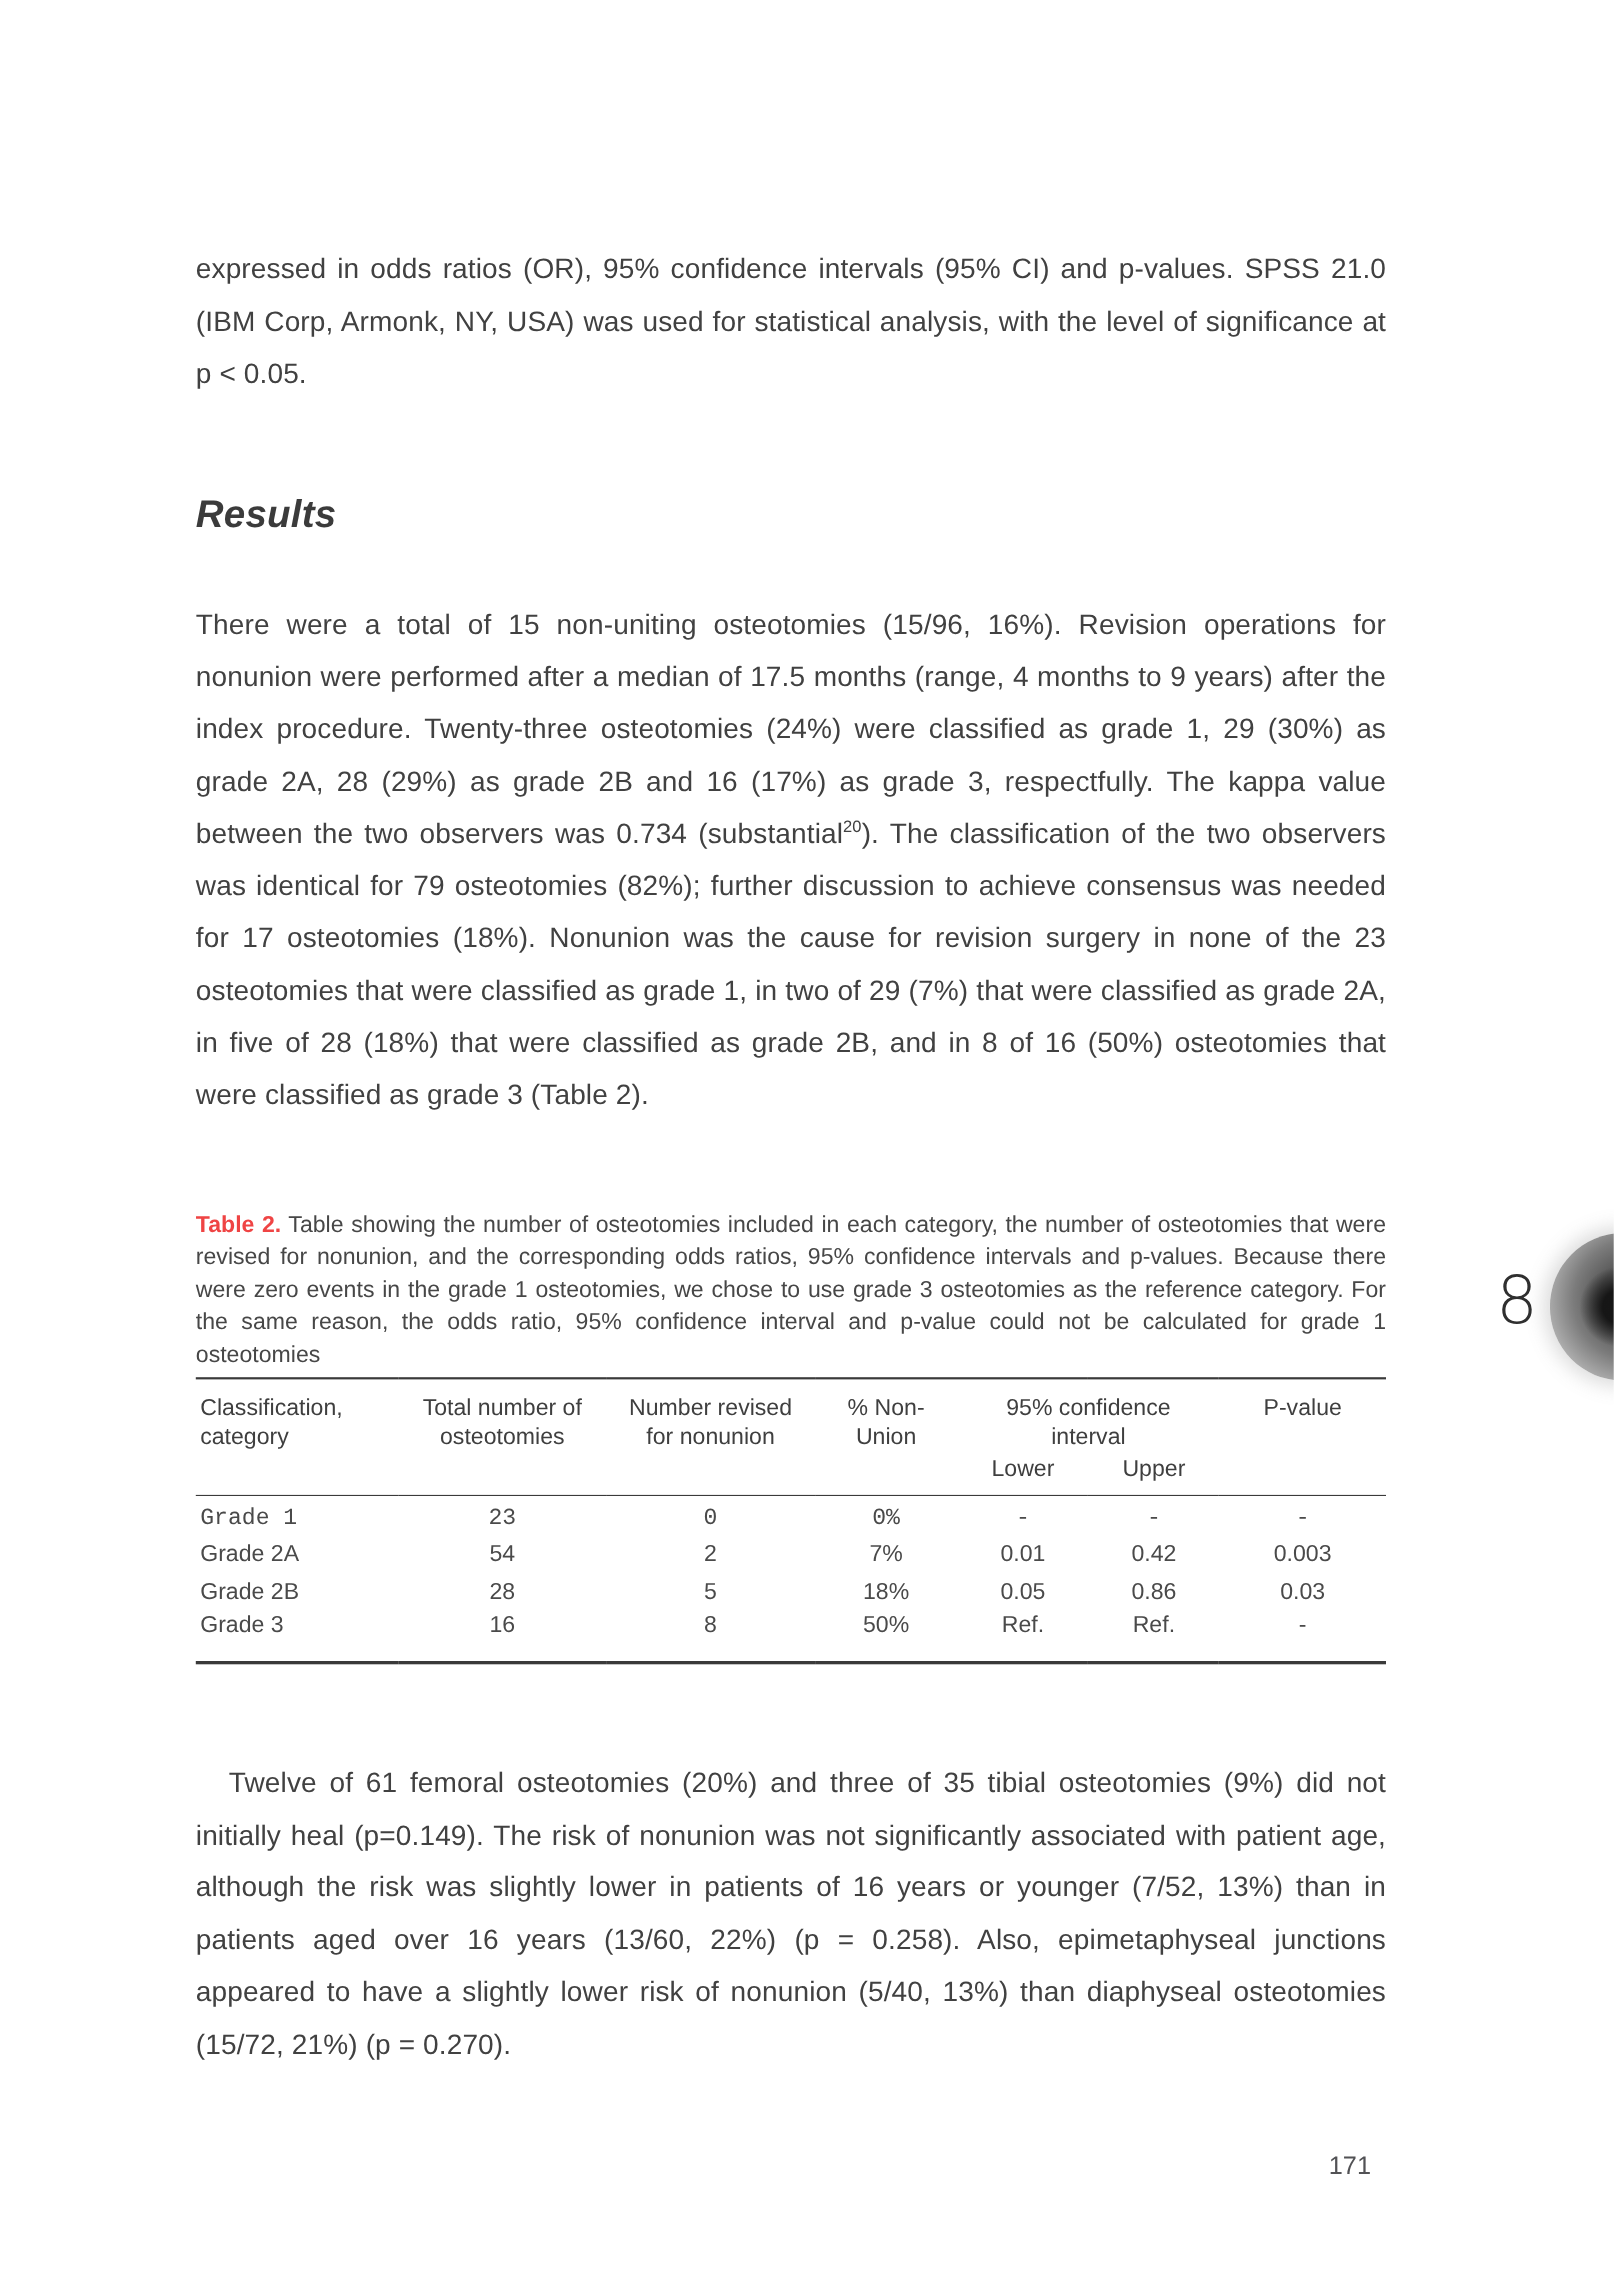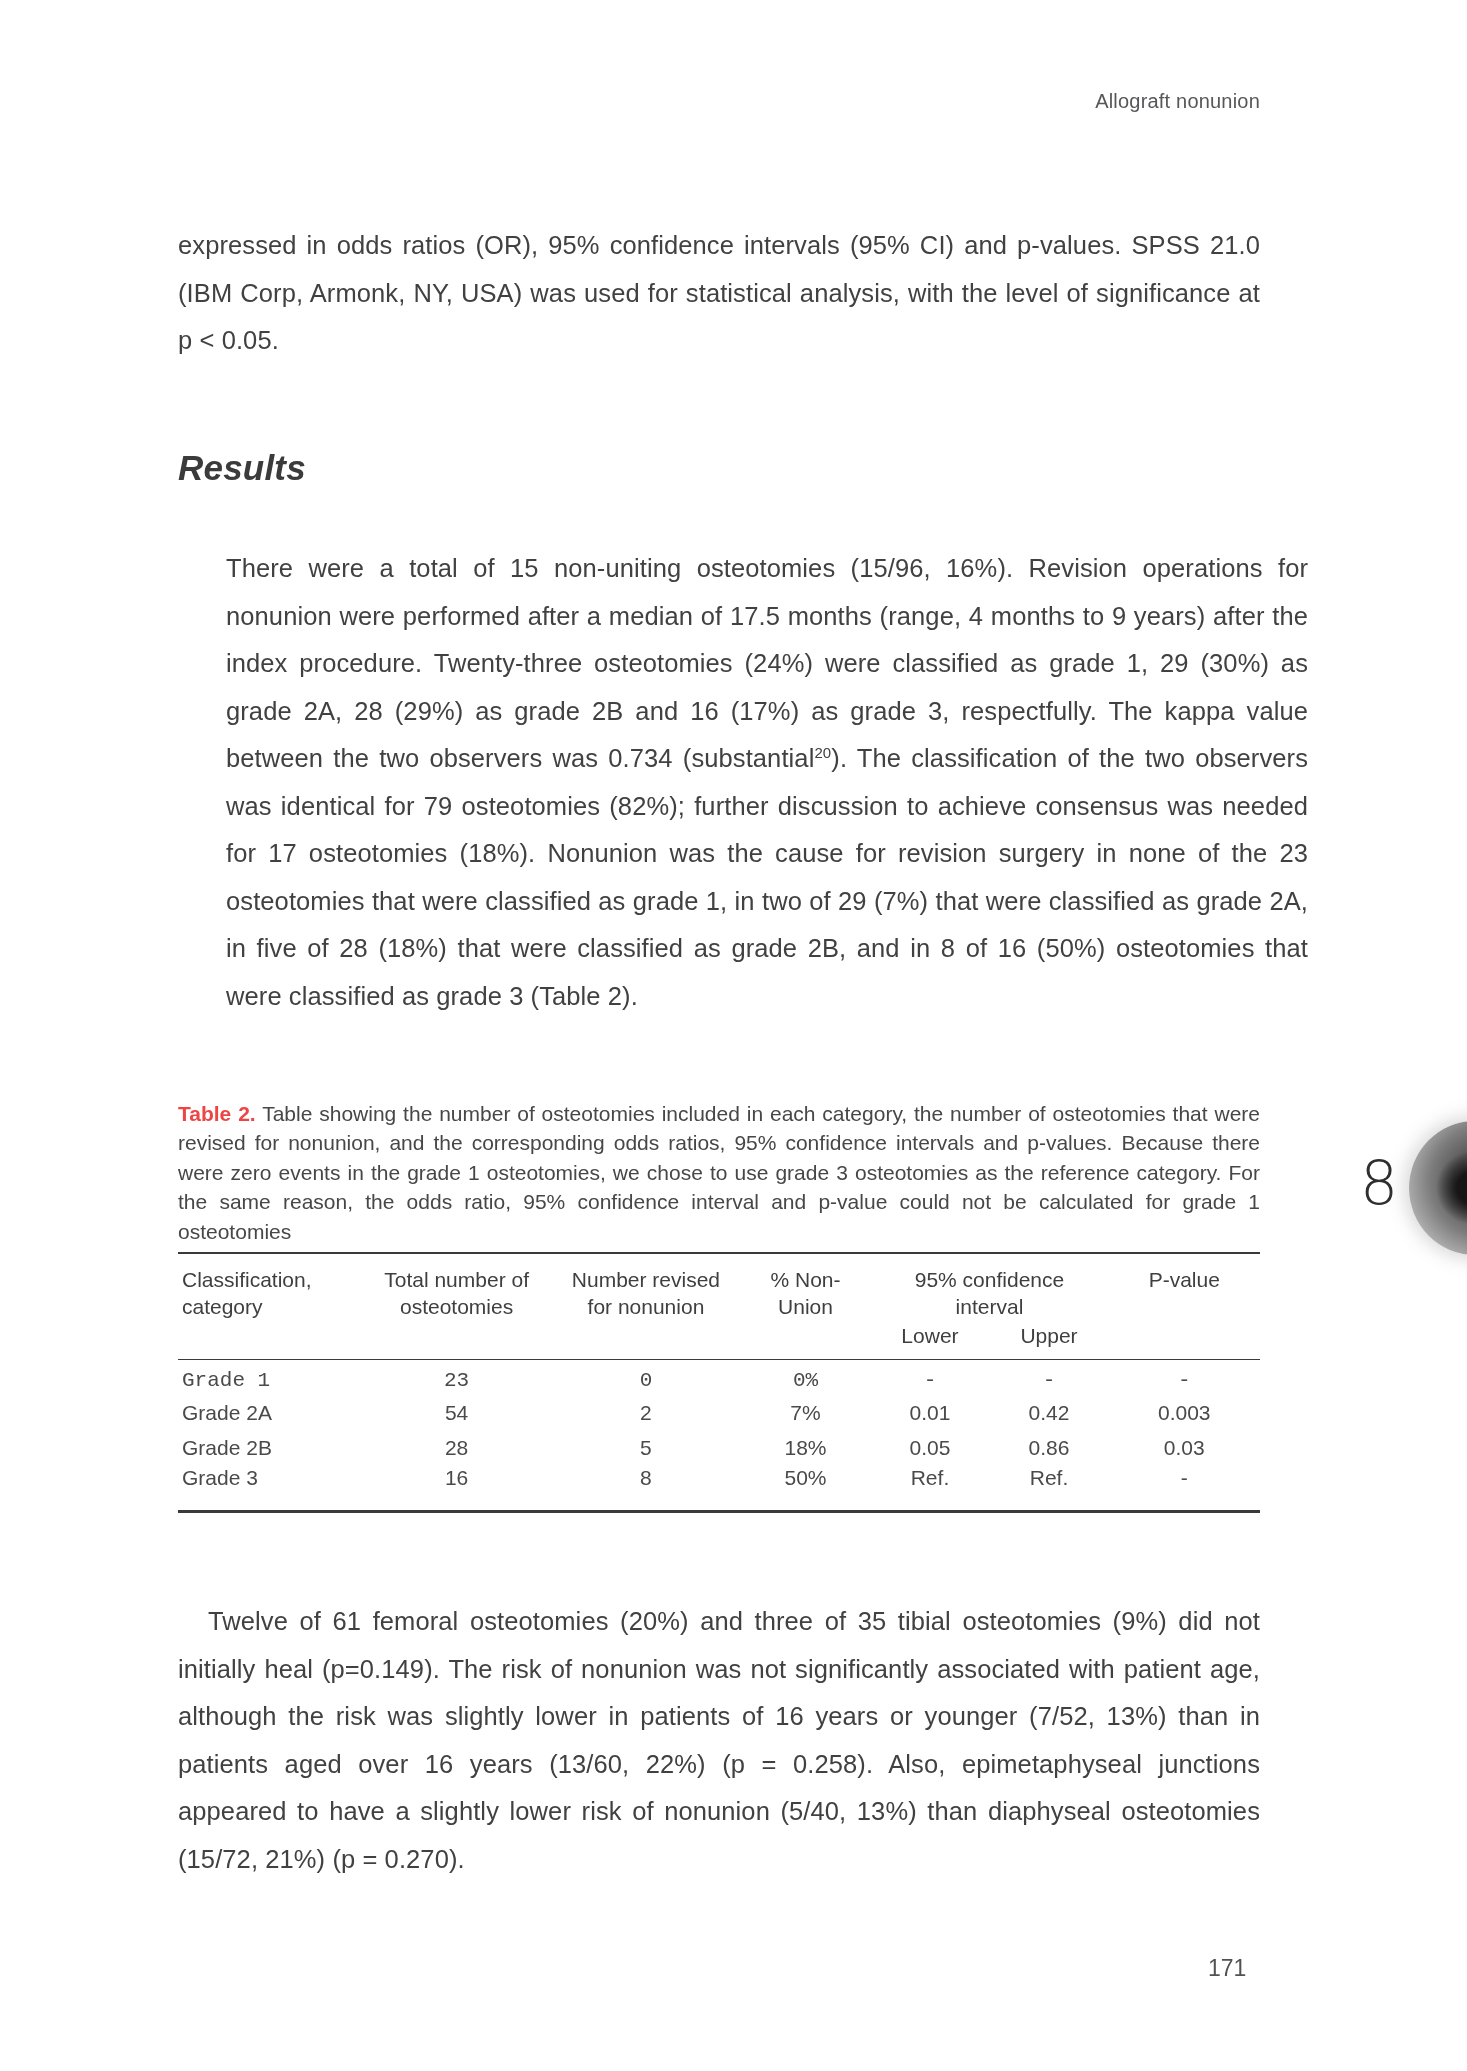--- a/index.html
+++ b/index.html
@@ -17,21 +17,21 @@
     position: absolute; top: 90px; left: 178px; width: 1082px;
     text-align: right; font-size: 20px; color: #57575a; letter-spacing: .2px;
   }
 
   .body-text {
     position: absolute; left: 178px; width: 1082px;
     font-size: 25.5px; line-height: 47.5px; color: #414141;
     text-align: justify; letter-spacing: .1px;
   }
   .para-intro   { top: 222px; }
-  .para-results { top: 545px; margin-left: 48px; }
+  .para-results { top: 545px; }
   .para-closing { top: 1598px; text-indent: 30px; }
 
   .section-heading {
     position: absolute; left: 178px; top: 448px;
     font-size: 35px; font-weight: 700; color: #3b3b3b; letter-spacing: .2px; font-style: italic;
   }
 
   sup.ref { font-size: 15px; vertical-align: super; line-height: 0; }
 
   .table-caption {
@@ -83,21 +83,20 @@
   .page-number {
     position: absolute; top: 1955px; left: 1208px;
     font-size: 23px; color: #525255;
   }
 </style>
 </head>
 <body>
 
 <div class="page">
 
-  <div class="running-header">Allograft nonunion</div>
 
   <p class="body-text para-intro">expressed in odds ratios (OR), 95% confidence intervals (95% CI) and p-values. SPSS 21.0 (IBM Corp, Armonk, NY, USA) was used for statistical analysis, with the level of significance at p &lt; 0.05.</p>
 
   <h1 class="section-heading">Results</h1>
 
   <p class="body-text para-results"><span>There were a total of 15 non-uniting osteotomies (15/96, 16%). Revision operations for nonunion were performed after a median of 17.5 months (range, 4 months to 9 years) after the index procedure. Twenty-three osteotomies (24%) were classified as grade 1, 29 (30%) as grade 2A, 28 (29%) as grade 2B and 16 (17%) as grade 3, respectfully. The kappa value between the two observers was 0.734 (substantial</span><sup class="ref">20</sup><span>). The classification of the two observers was identical for 79 osteotomies (82%); further discussion to achieve consensus was needed for 17 osteotomies (18%). Nonunion was the cause for revision surgery in none of the 23 osteotomies that were classified as grade 1, in two of 29 (7%) that were classified as grade 2A, in five of 28 (18%) that were classified as grade 2B, and in 8 of 16 (50%) osteotomies that were classified as grade 3 (Table 2).</span></p>
 
   <p class="table-caption"><b>Table 2.</b><span> Table showing the number of osteotomies included in each category, the number of osteotomies that were revised for nonunion, and the corresponding odds ratios, 95% confidence intervals and p-values. Because there were zero events in the grade 1 osteotomies, we chose to use grade 3 osteotomies as the reference category. For the same reason, the odds ratio, 95% confidence interval and p-value could not be calculated for grade 1 osteotomies</span></p>
 
   <table class="data">

